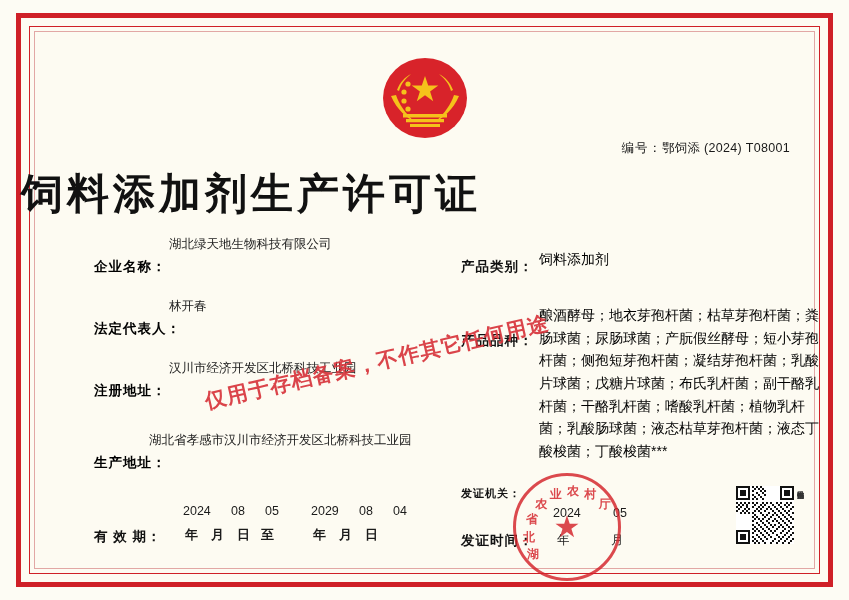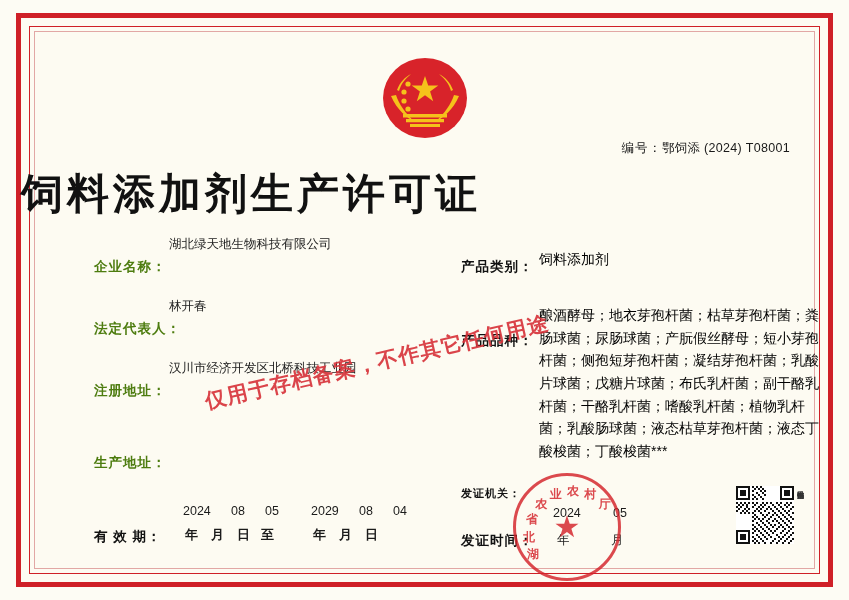--- a/index.html
+++ b/index.html
@@ -101,21 +101,21 @@
     position: absolute;
     left: 400px;
     top: 0;
     width: 370px;
   }
 
   
   .lrow { position: absolute; left: 0; width: 392px; }
   .lrow .lab {
     position: absolute; left: 33px; top: 22px;
-    font-size: 13.5px; font-weight: bold; color: #4d7c0f;
+    font-size: 13.5px; font-weight: bold; color: #000000;
     letter-spacing: 1px; white-space: nowrap;
   }
   .lrow .val {
     position: absolute; left: 108px; top: 0;
     font-size: 12.5px; color: #1b1b1b; white-space: nowrap;
   }
 
   .rrow { position: absolute; left: 0; width: 370px; }
   .rrow .lab {
     position: absolute; left: 0; top: 22px;
@@ -336,20 +336,21 @@
           <div class="val">林开春</div>
           <div class="lab">法定代表人：</div>
         </div>
 
         <div class="lrow" style="top:124px;height:48px;">
           <div class="val">汉川市经济开发区北桥科技工业园</div>
           <div class="lab">注册地址：</div>
         </div>
 
         <div class="lrow" style="top:196px;height:48px;">
+          <div class="val" style="left:88px;">湖北省孝感市汉川市经济开发区北桥科技工业园</div>
           <div class="lab">生产地址：</div>
         </div>
 
         <div class="validity">
           <div class="datestrip">
             <div class="nums">
               <span style="left:14px;">2024</span>
               <span style="left:62px;">08</span>
               <span style="left:96px;">05</span>
               <span style="left:142px;">2029</span>

